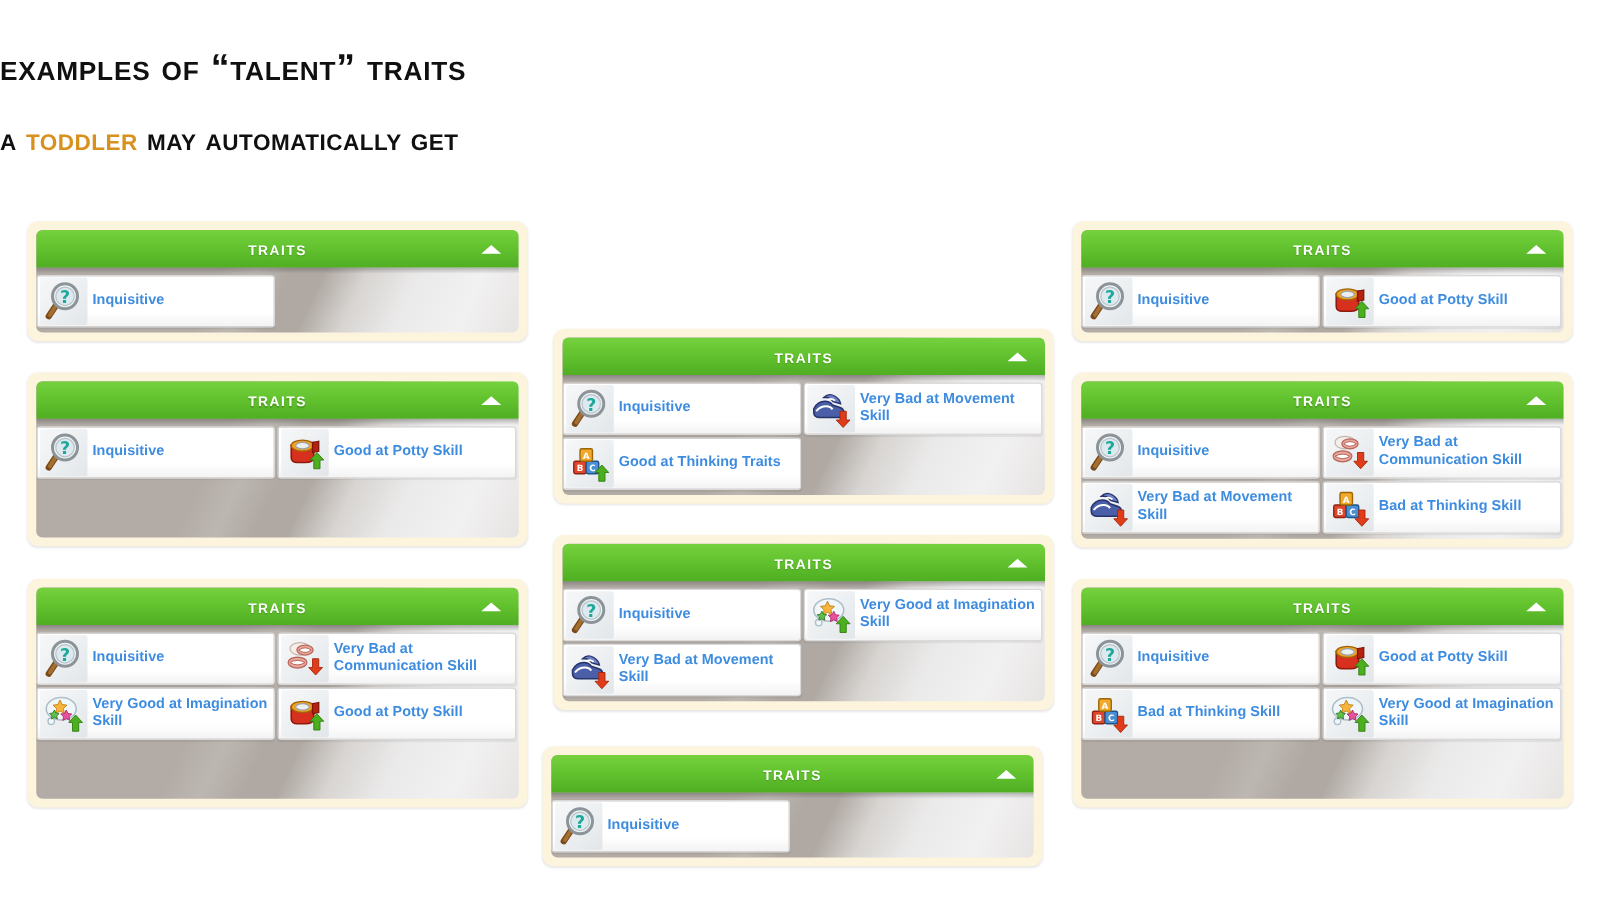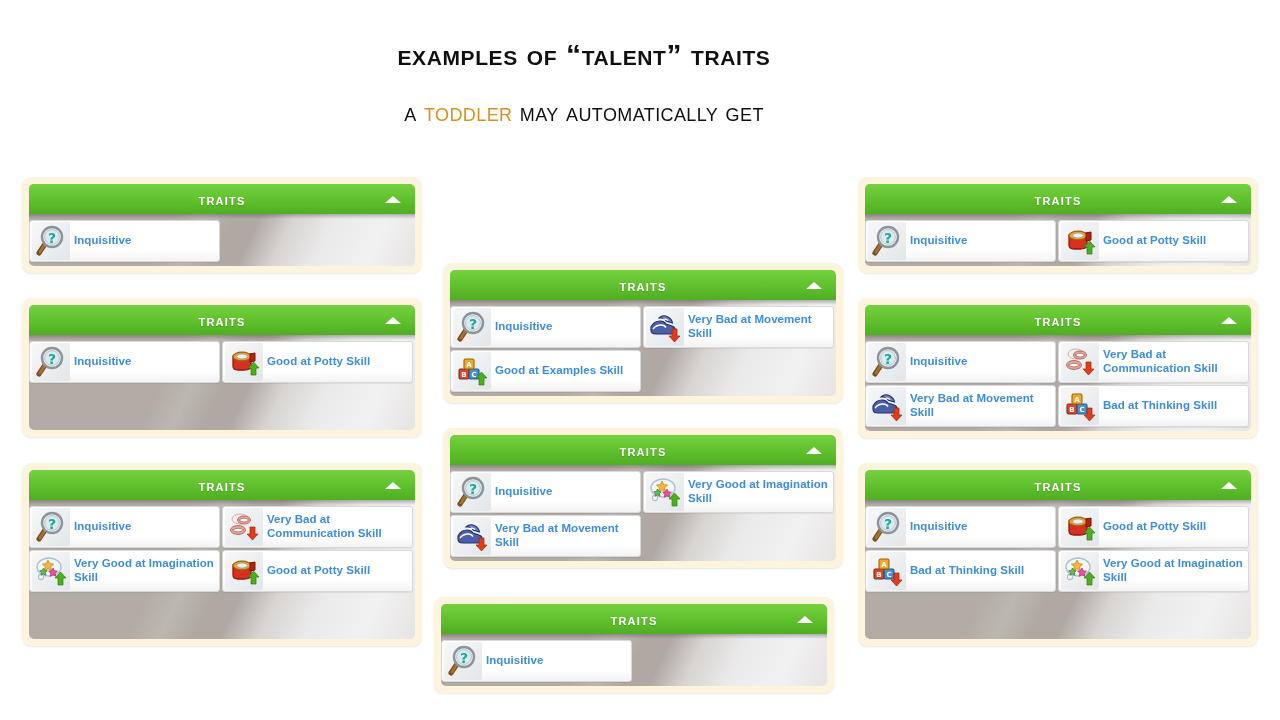--- a/index.html
+++ b/index.html
@@ -6,36 +6,36 @@
   body{
     width:1280px;height:720px;
     background:#ffffff;
     font-family:"Liberation Sans", sans-serif;
     overflow:hidden;
     position:relative;
   }
 
   
   .title-wrap{
-    position:absolute;left:0;top:0;width:1108px;text-align:center;padding-left:30px;
+    position:absolute;left:0;top:0;width:1108px;text-align:left;
   }
   .title-line1{
     margin-top:38px;
     font-family:"Liberation Sans", sans-serif;
     font-size:30px;
     font-weight:bold;
     letter-spacing:.6px;
     color:#101010;
     font-variant:small-caps;
     text-transform:lowercase;
   }
   .title-line2{
     margin-top:26px;
     font-size:25px;
-    font-weight:normal;
+    font-weight:bold;
     color:#101010;
     font-variant:small-caps;
     text-transform:lowercase;
     letter-spacing:.4px;
   }
   .hl{color:#d8911f;}
 
   
   .panel{
     position:absolute;
@@ -316,21 +316,21 @@
                 <svg width="36" height="36" viewBox="0 0 36 36">
                   <rect x="5" y="16" width="10" height="10" rx="1.4" fill="#e0462b" stroke="#8f2212" stroke-width="1.1"></rect>
                   <rect x="15" y="16" width="10" height="10" rx="1.4" fill="#4a8fd4" stroke="#1f558c" stroke-width="1.1"></rect>
                   <rect x="10" y="6" width="10" height="10" rx="1.4" fill="#f0a92a" stroke="#9c6505" stroke-width="1.1"></rect>
                   <text x="15" y="14" font-family="DejaVu Sans, sans-serif" font-size="7" font-weight="bold" fill="#ffffff" text-anchor="middle">A</text>
                   <text x="10" y="24" font-family="DejaVu Sans, sans-serif" font-size="7" font-weight="bold" fill="#ffffff" text-anchor="middle">B</text>
                   <text x="20" y="24" font-family="DejaVu Sans, sans-serif" font-size="7" font-weight="bold" fill="#ffffff" text-anchor="middle">C</text>
                   <path d="M25 32 L25 25 L22 25 L27.5 19 L33 25 L30 25 L30 32 Z" fill="#4caf1e" stroke="#2f7a10" stroke-width=".7"></path>
                 </svg>
               </div>
-              <div class="lbl">Good at Examples Skill</div>
+              <div class="lbl">Good at Thinking Traits</div>
             </div>
           </div>
           <div class="cell empty"></div>
         </div>
       </div>
     </div>
     <div class="panel" style="left: 443px; top: 428px; width: 400px;">
       <div class="panel-inner">
         <div class="hdr">
           <span class="hdr-txt">Traits</span>

